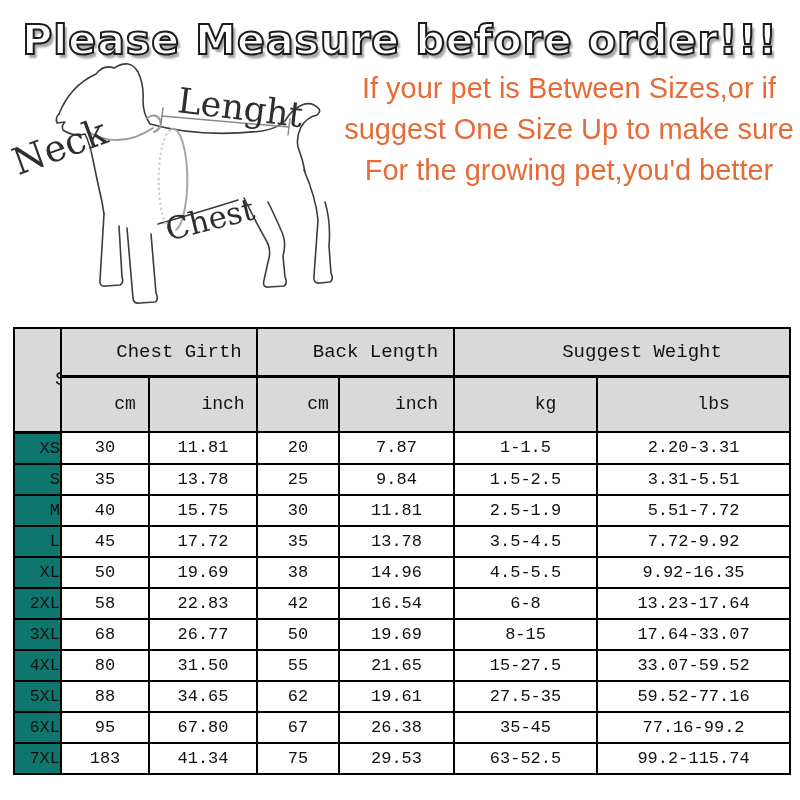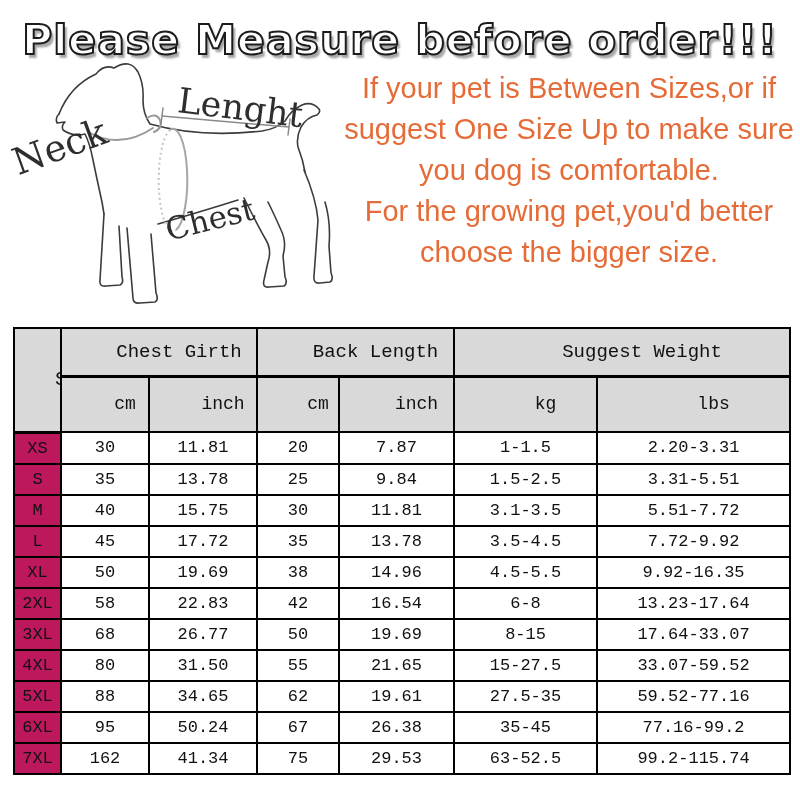--- a/index.html
+++ b/index.html
@@ -39,21 +39,21 @@
   .size-table th,.size-table td{
     border:2px solid #000;text-align:center;vertical-align:middle;
     padding:0;overflow:hidden;white-space:nowrap;
   }
   .size-table thead th{background:#d9d9d9;font-weight:normal;font-size:19px;padding-left:40px;}
   .size-table thead tr.group-row{height:48px;}
   .size-table thead tr.group-row th{border-bottom:3px solid #000;}
   .size-table thead tr.sub-row{height:56px;}
   .size-table thead tr.sub-row th{font-size:18px;}
   .size-table td{height:29px;font-size:17px;background:#ffffff;}
-  .size-table td.size-col{background:#be185d;}
+  .size-table td.size-col{background:#0f766e;text-align:right;}
   .size-table th.size-head{font-size:20px;}
 </style>
 </head>
 <body>
 
 <div class="title">Please Measure before order!!!</div>
 
 <svg class="dog-svg" width="350" height="270" viewBox="0 0 350 270">
   <g fill="none" stroke="#3c3c3c" stroke-width="1.6" stroke-linecap="round" stroke-linejoin="round">
 
@@ -90,23 +90,21 @@
   </g>
 </svg>
 
 <div class="diagram-label lbl-neck">Neck</div>
 <div class="diagram-label lbl-length">Lenght</div>
 <div class="diagram-label lbl-chest">Chest</div>
 
 <div class="note" style="color: rgb(229, 108, 56);">
     <div class="note-line">If your pet is Between Sizes,or if</div>
     <div class="note-line">suggest One Size Up to make sure</div>
-    <div class="note-line">you dog is comfortable.</div>
     <div class="note-line">For the growing pet,you'd better</div>
-    <div class="note-line">choose the bigger size.</div>
   </div>
 
 <table class="size-table">
   <colgroup>
     <col style="width:47px">
       <col style="width:88px">
       <col style="width:108px">
     <col style="width:82px">
       <col style="width:115px">
       <col style="width:143px">
@@ -146,21 +144,21 @@
         <td>9.84</td>
         <td>1.5-2.5</td>
         <td>3.31-5.51</td>
       </tr>
       <tr>
         <td class="size-col">M</td>
         <td>40</td>
         <td>15.75</td>
         <td>30</td>
         <td>11.81</td>
-        <td>3.1-3.5</td>
+        <td>2.5-1.9</td>
         <td>5.51-7.72</td>
       </tr>
       <tr>
         <td class="size-col">L</td>
         <td>45</td>
         <td>17.72</td>
         <td>35</td>
         <td>13.78</td>
         <td>3.5-4.5</td>
         <td>7.72-9.92</td>
@@ -206,29 +204,29 @@
         <td>88</td>
         <td>34.65</td>
         <td>62</td>
         <td>19.61</td>
         <td>27.5-35</td>
         <td>59.52-77.16</td>
       </tr>
       <tr>
         <td class="size-col">6XL</td>
         <td>95</td>
-        <td>50.24</td>
+        <td>67.80</td>
         <td>67</td>
         <td>26.38</td>
         <td>35-45</td>
         <td>77.16-99.2</td>
       </tr>
       <tr>
         <td class="size-col">7XL</td>
-        <td>162</td>
+        <td>183</td>
         <td>41.34</td>
         <td>75</td>
         <td>29.53</td>
         <td>63-52.5</td>
         <td>99.2-115.74</td>
       </tr>
     </tbody>
 </table>
 
 </body></html>

